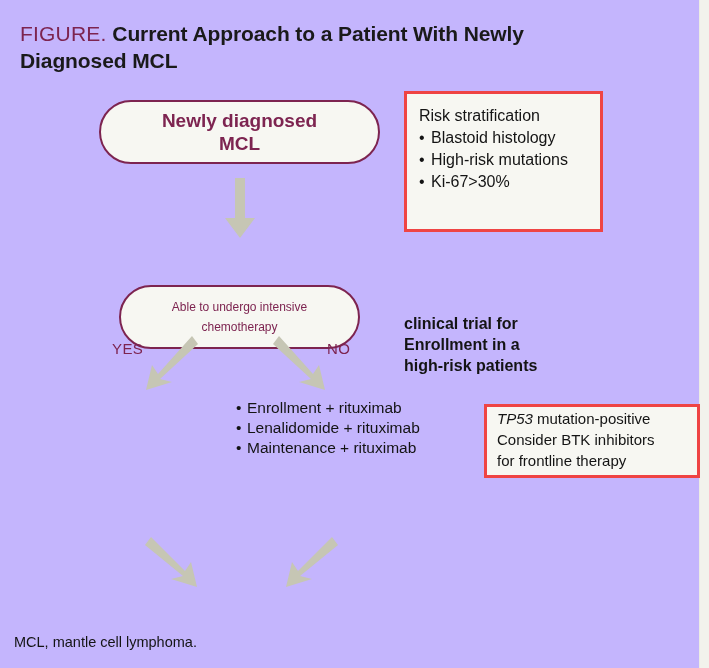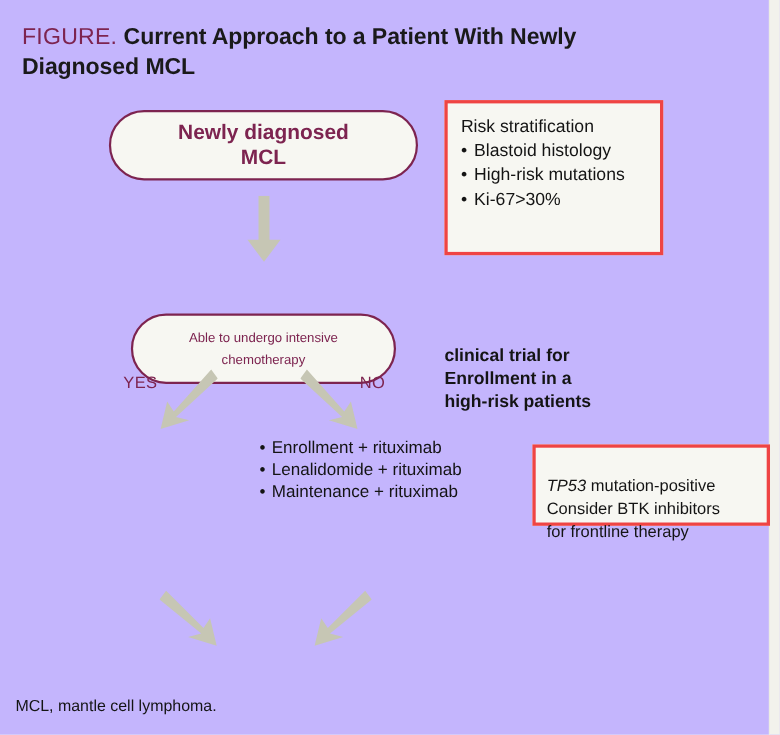--- a/index.html
+++ b/index.html
@@ -67,21 +67,21 @@
   #box-risk .hd{font-size:16px;line-height:22px;color:#141414;}
   #box-risk ul{margin:0;padding:0;list-style:none;}
   #box-risk li{
     font-size:16px;line-height:22px;color:#141414;
     white-space:nowrap;
   }
   #box-risk li .bt{display:inline-block;width:12px;}
 
   #box-tp53{
     left:484px;top:404px;width:216px;height:74px;
-    padding:24px 0 0 10px;
+    padding:1px 0 0 10px;
   }
   #box-tp53 .ln{font-size:15px;line-height:21px;color:#141414;white-space:nowrap;}
   #box-tp53 .ital{font-style:italic;}
 
   
   .arrow{position:absolute;}
 
   
   .branch-label{
     position:absolute;color:#7d2450;font-size:15px;letter-spacing:0.4px;

